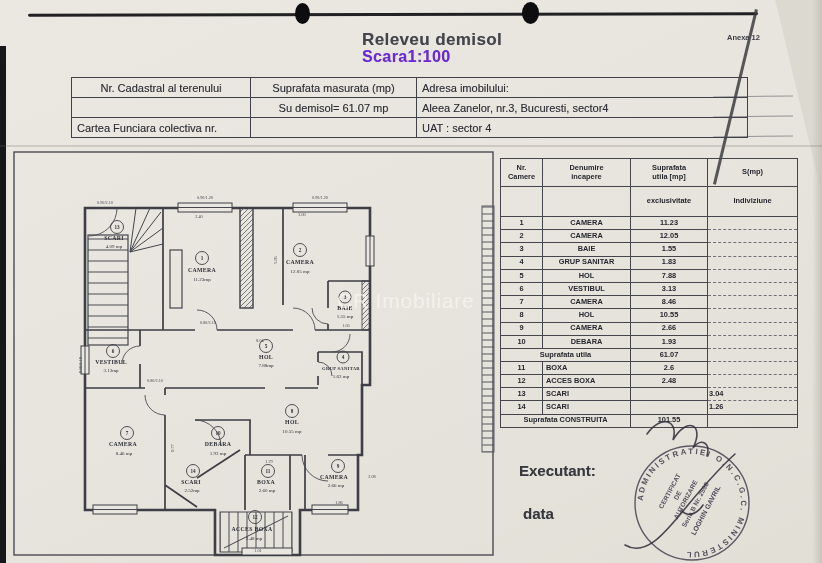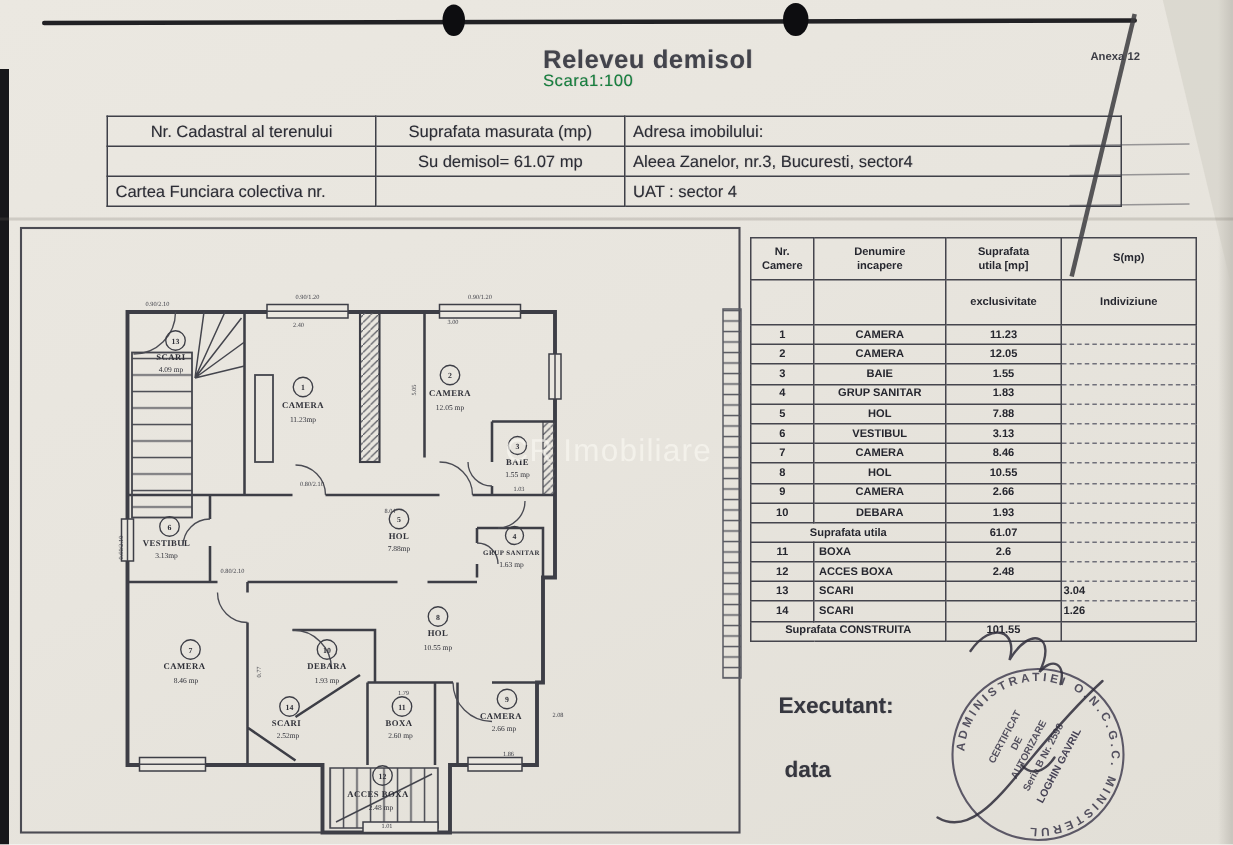--- a/index.html
+++ b/index.html
@@ -16,21 +16,21 @@
   .hole1{left:295px;top:3px;width:15px;height:21px;}
   .hole2{left:522px;top:2px;width:17px;height:22px;}
   .left-strip{left:0;top:46px;width:6px;height:517px;background:#17171a;}
   .corner-line{left:755px;top:9px;width:2.5px;height:180px;background:#3c3c40;transform:rotate(13.5deg);transform-origin:top left;opacity:.85;}
   .corner-shade{left:757px;top:0;width:65px;height:195px;background:#d7d4cb;clip-path:polygon(28% 0,100% 0,100% 100%);opacity:.75;}
   .right-strip{left:812px;top:0;width:10px;height:563px;background:linear-gradient(90deg,rgba(200,197,188,0) 0%,#c9c6be 90%);}
   .crease{left:0;top:145px;width:822px;height:1.5px;background:rgba(110,104,94,.22);}
   .ext-line{height:1px;background:rgba(70,70,80,.5);transform:rotate(-0.8deg);}
   
   .title1{left:362px;top:30px;font-size:17px;font-weight:600;letter-spacing:.4px;color:#43444c;}
-  .title2{left:362px;top:48px;font-size:11px;font-weight:400;letter-spacing:.4px;color:#15803d;}
+  .title2{left:362px;top:48px;font-size:16px;font-weight:700;letter-spacing:.4px;color:#6d28d9;}
   .annex{left:727px;top:33px;font-size:7.5px;font-weight:700;color:#3c3d45;}
   
   table{border-collapse:collapse;}
   .info-tbl{left:71px;top:77px;padding-left:28px;}
   .info-tbl td{border:1.6px solid #3f4048;font-size:11px;color:#2c2d35;padding:0 5px;height:19px;font-weight:500;}
   .info-tbl .c0{width:168px;}
   .info-tbl .c1{width:155px;text-align:center;}
   .info-tbl .c2{width:320px;}
   .info-tbl .ctr{text-align:center;}
   

